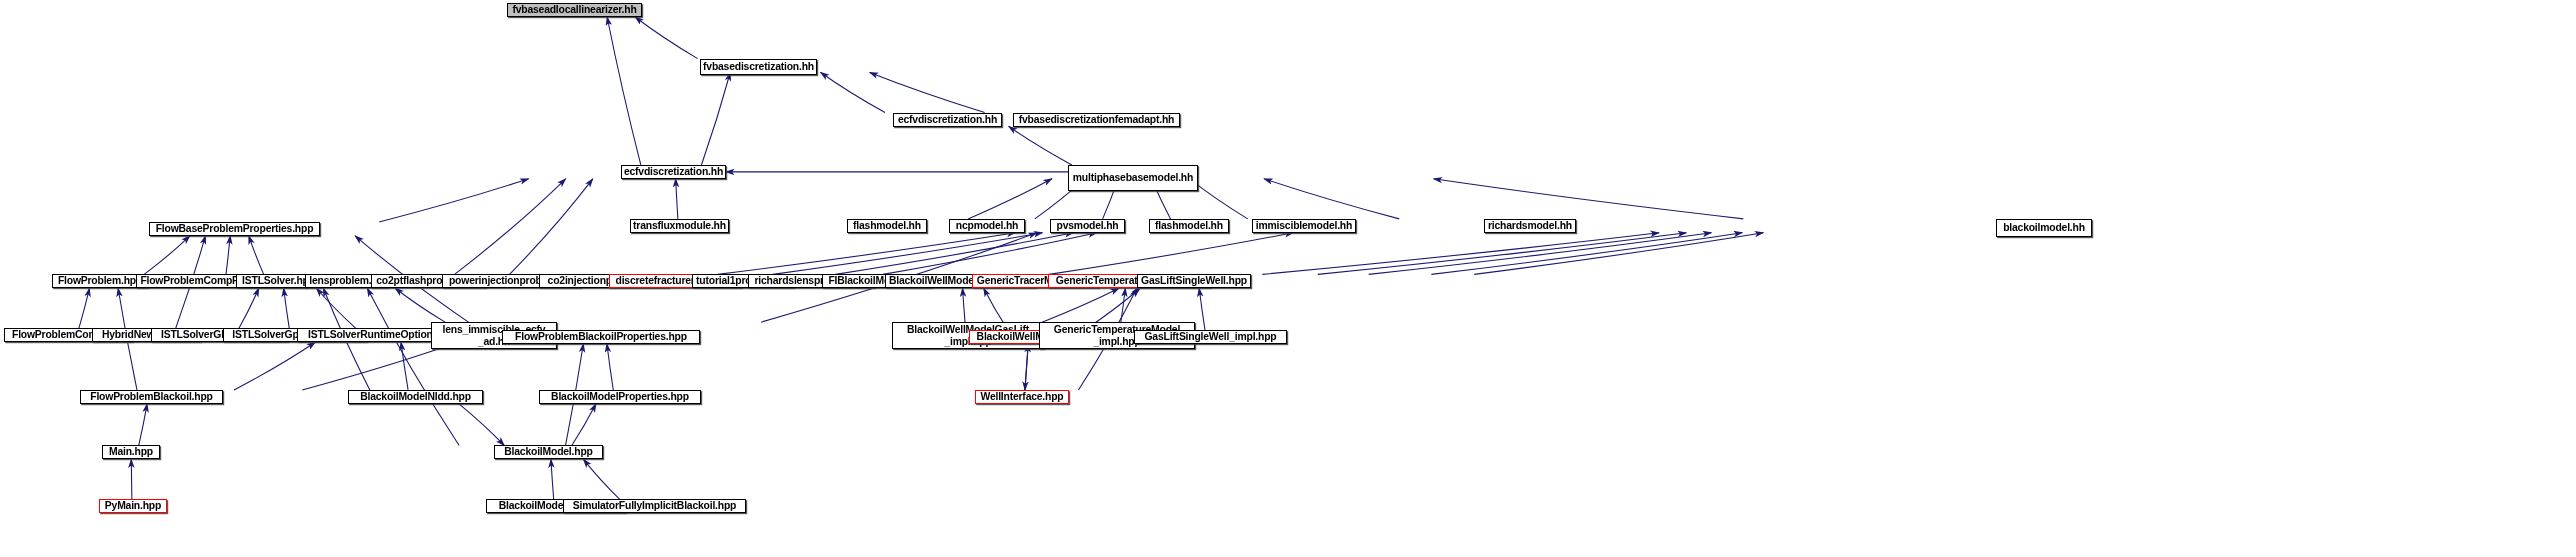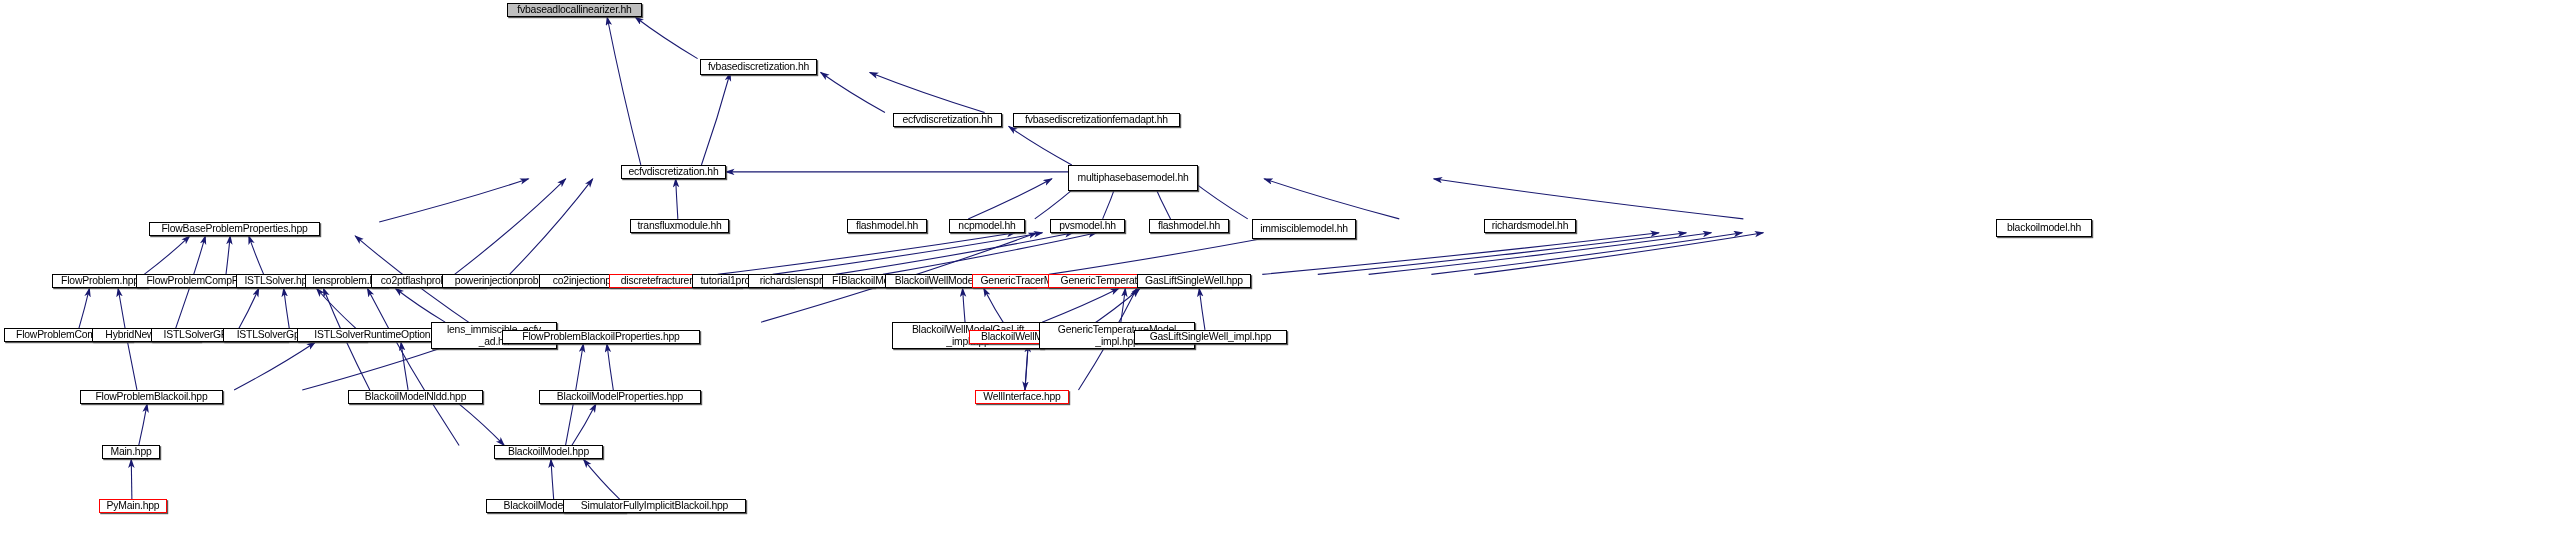--- a/index.html
+++ b/index.html
@@ -22,20 +22,21 @@
     font-size:10.4px;
     line-height:1.05;
     display:flex;
     align-items:center;
     justify-content:center;
     text-align:center;
     white-space:pre;
     letter-spacing:-0.2px;
     box-shadow:1.2px 1.2px 0 0 rgba(60,60,60,0.85);
     padding:0 1px;
+    font-weight:bold;
   }
   .node.root{ background:#bfbfbf; }
   .node.red{ border-color:#ff0000; }
   .node.two-line{ line-height:1.15; font-size:10.4px; }
 </style>
 </head>
 <body>
 
 <div id="canvas">
   <svg id="edges" xmlns="http://www.w3.org/2000/svg" viewBox="0 0 3343 724" width="2576" height="558">
@@ -114,21 +115,21 @@
       <div class="node" style="left: 700px; top: 59px; width: 117px; height: 16px;">fvbasediscretization.hh</div>
       <div class="node" style="left: 893px; top: 113px; width: 109px; height: 14px;">ecfvdiscretization.hh</div>
       <div class="node" style="left: 1013px; top: 113px; width: 167px; height: 14px;">fvbasediscretizationfemadapt.hh</div>
       <div class="node" style="left: 621px; top: 165px; width: 105px; height: 14px;">ecfvdiscretization.hh</div>
       <div class="node" style="left: 1068px; top: 165px; width: 130px; height: 26px;">multiphasebasemodel.hh</div>
       <div class="node" style="left: 630px; top: 219px; width: 99px; height: 14px;">transfluxmodule.hh</div>
       <div class="node" style="left: 847px; top: 219px; width: 80px; height: 14px;">flashmodel.hh</div>
       <div class="node" style="left: 949px; top: 219px; width: 76px; height: 14px;">ncpmodel.hh</div>
       <div class="node" style="left: 1050px; top: 219px; width: 75px; height: 14px;">pvsmodel.hh</div>
       <div class="node" style="left: 1149px; top: 219px; width: 80px; height: 14px;">flashmodel.hh</div>
-      <div class="node" style="left: 1252px; top: 219px; width: 104px; height: 20px;">immisciblemodel.hh</div>
+      <div class="node" style="left: 1252px; top: 219px; width: 104px; height: 14px;">immisciblemodel.hh</div>
       <div class="node" style="left: 1484px; top: 219px; width: 92px; height: 14px;">richardsmodel.hh</div>
       <div class="node" style="left: 1996px; top: 219px; width: 96px; height: 18px;">blackoilmodel.hh</div>
       <div class="node" style="left: 149px; top: 222px; width: 171px; height: 14px;">FlowBaseProblemProperties.hpp</div>
       <div class="node" style="left: 52px; top: 274px; width: 96px; height: 14px;">FlowProblem.hpp</div>
       <div class="node" style="left: 136px; top: 274px; width: 171px; height: 14px;">FlowProblemCompProperties.hpp</div>
       <div class="node" style="left: 236px; top: 274px; width: 85px; height: 14px;">ISTLSolver.hpp</div>
       <div class="node" style="left: 305px; top: 274px; width: 83px; height: 14px;">lensproblem.hh</div>
       <div class="node" style="left: 371px; top: 274px; width: 115px; height: 14px;">co2ptflashproblem.hh</div>
       <div class="node" style="left: 442px; top: 274px; width: 139px; height: 14px;">powerinjectionproblem.hh</div>
       <div class="node" style="left: 539px; top: 274px; width: 130px; height: 14px;">co2injectionproblem.hh</div>

